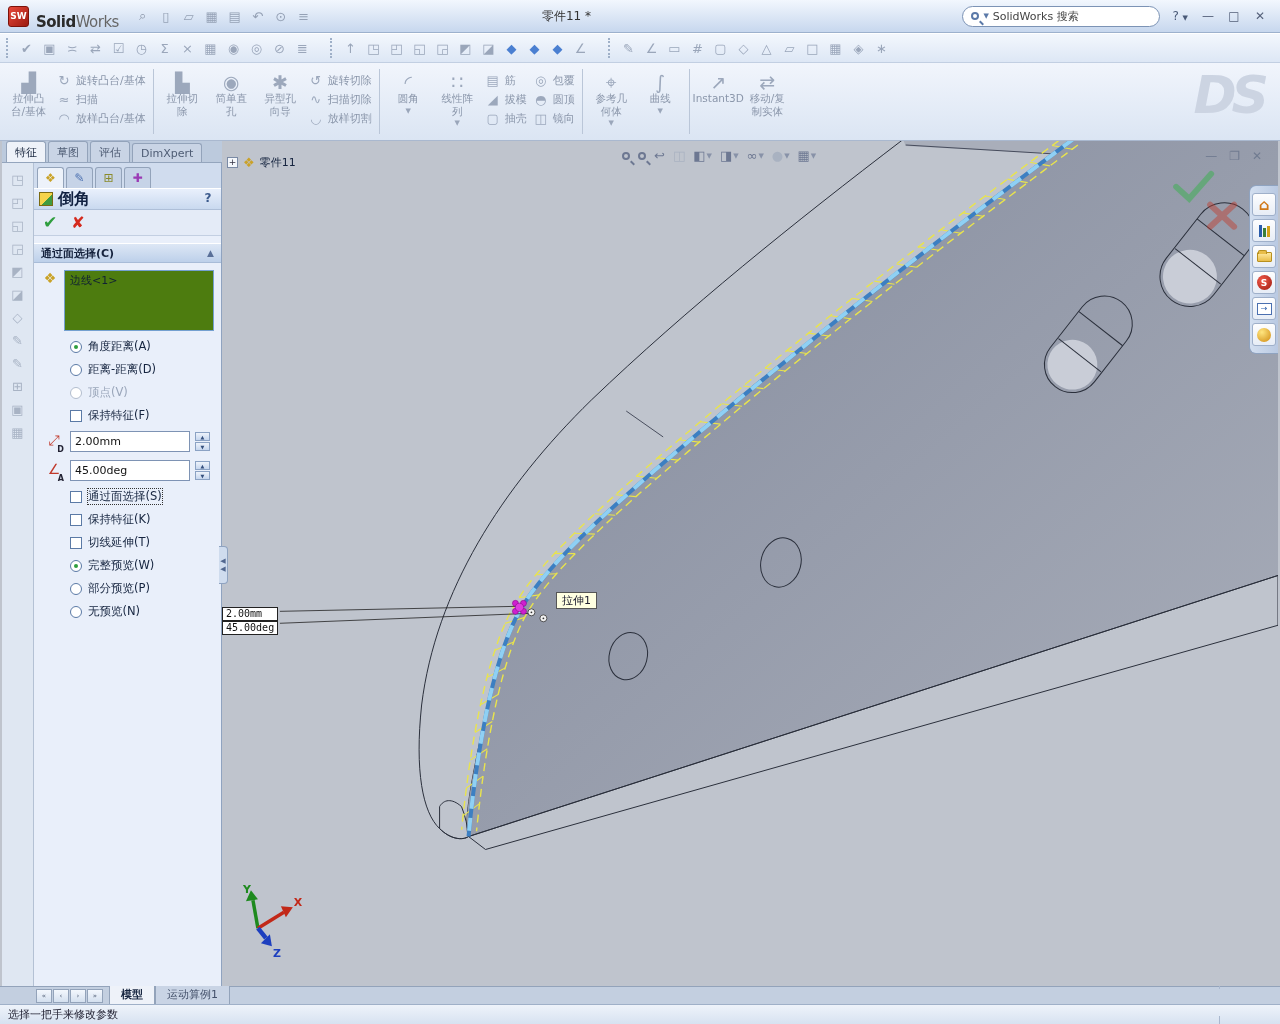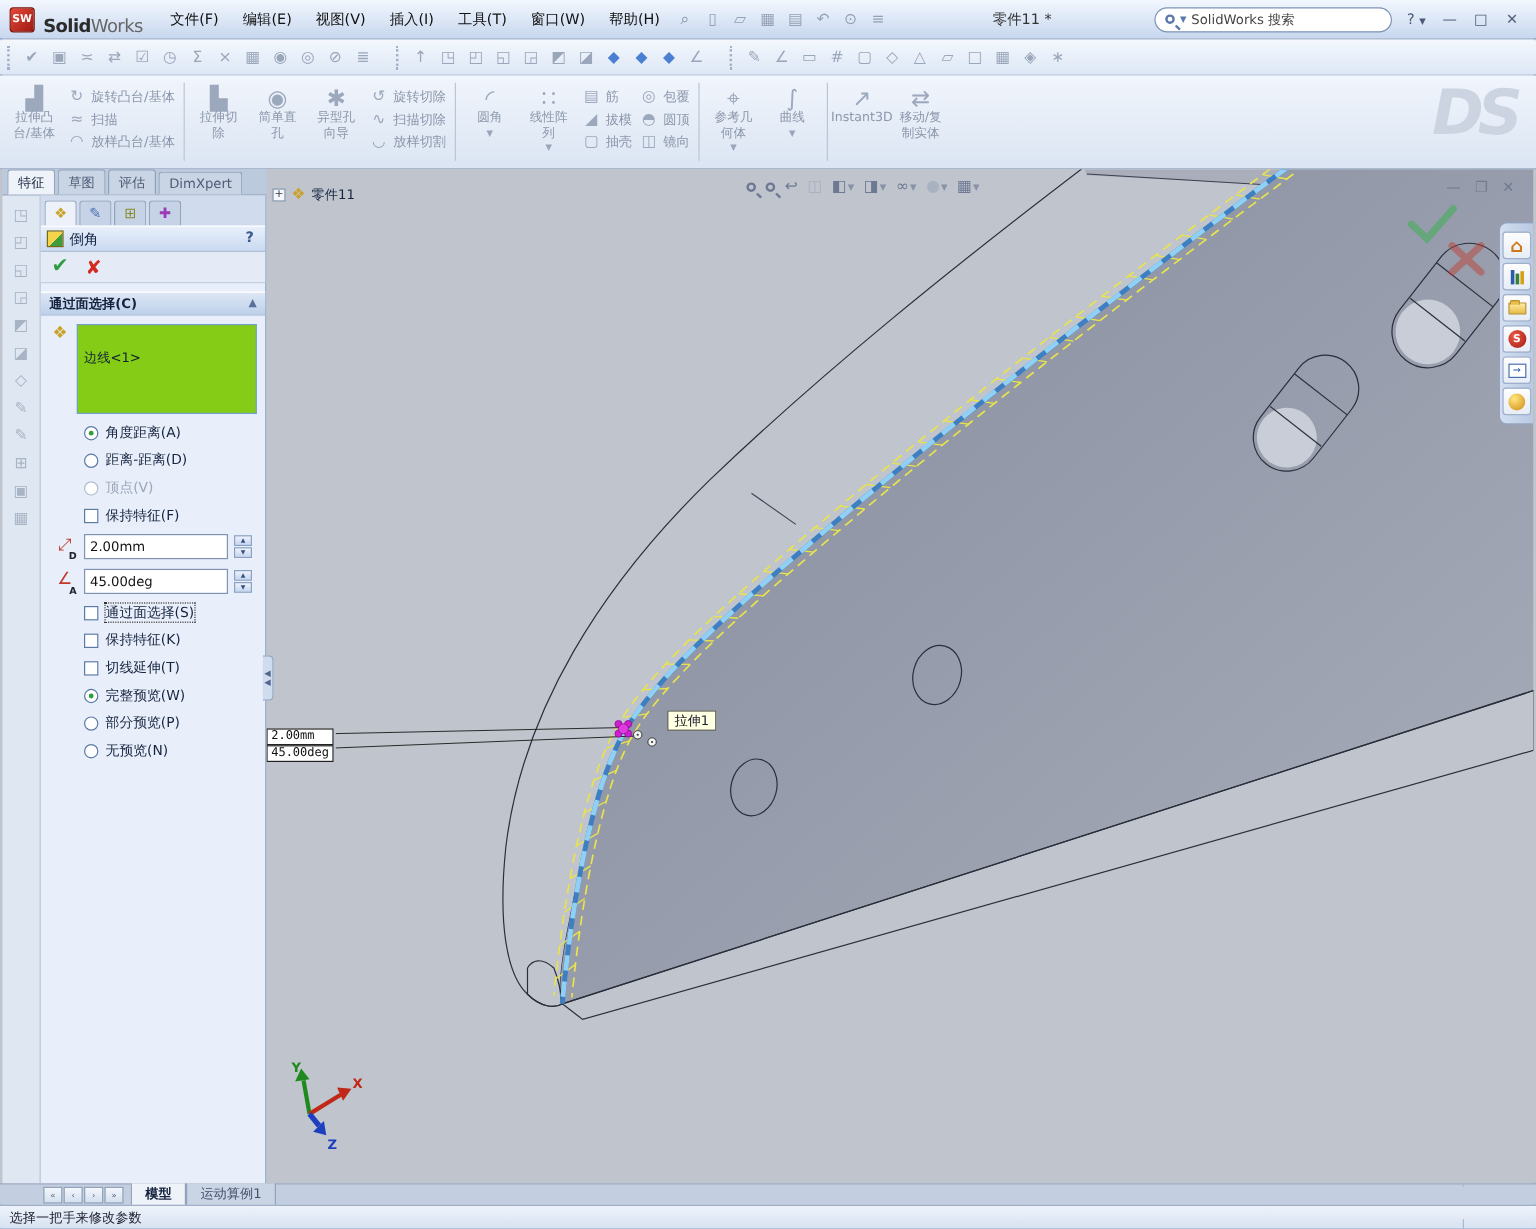--- a/index.html
+++ b/index.html
@@ -55,30 +55,30 @@
   .sicon{width:22px;height:21px;color:#a8b3c4;font-size:13px;display:flex;align-items:center;justify-content:center;}
 
   
   .panel{flex:1;background:#e9effa;display:flex;flex-direction:column;border-right:1px solid #8fa3c0;min-height:0;}
   .pmtabs{height:25px;display:flex;align-items:flex-end;padding:0 3px;background:#d0dcee;gap:2px;}
   .pmtab{width:27px;height:21px;border:1px solid #93a3ba;border-bottom:none;border-radius:3px 3px 0 0;background:#c6d3e7;display:flex;align-items:center;justify-content:center;font-size:12px;}
   .pmtab.active{background:#edf2fa;}
   .i-gold{color:#c9a227;} .i-blue{color:#4a6fb0;} .i-olive{color:#8a8a2a;} .i-purple{color:#9b3bb5;font-weight:bold;}
   .pmheader{height:22px;background:linear-gradient(#e9f0fc,#c9d9ef);display:flex;align-items:center;padding:0 5px;gap:5px;border-top:1px solid #fff;border-bottom:1px solid #aebfd8;}
   .chamfer-ico{width:14px;height:14px;background:linear-gradient(135deg,#f5d34a 55%,#3f9b3f 55%);border:1px solid #7a6a12;flex:none;}
-  .pmheader .ttl{font-weight:normal;font-size:12px;color:#102040;flex:1;}
+  .pmheader .ttl{font-weight:bold;font-size:16px;color:#102040;flex:1;}
   .helpbtn{width:16px;height:16px;font-weight:bold;color:#3b5a8c;text-align:center;font-size:12px;}
   .okrow{height:26px;display:flex;align-items:center;gap:14px;padding:0 9px;border-bottom:1px solid #c3cfe2;background:#e4ebf7;}
   .okbtn{color:#2f9e3f;font-size:17px;font-weight:bold;line-height:17px;}
   .cancelbtn{color:#d42a1e;font-size:16px;font-weight:bold;line-height:16px;}
   .grouphdr{height:20px;margin-top:7px;background:linear-gradient(#dde7f5,#bdd0ea);border-top:1px solid #fff;border-bottom:1px solid #a8bcd8;display:flex;align-items:center;padding:0 7px;font-weight:bold;font-size:11px;color:#15223d;}
   .grouphdr .chev{margin-left:auto;color:#5a7099;font-size:9px;}
   .selrow{display:flex;padding:7px 7px 4px;gap:5px;}
   .selicon{width:18px;font-size:14px;color:#c9a227;text-align:center;}
-  .selbox{flex:1;height:75px;background:#84cc16;border:1px solid #74a0d0;font-size:11px;padding:20px 5px;color:#123;}
+  .selbox{flex:1;height:61px;background:#4d7c0f;border:1px solid #74a0d0;font-size:11px;padding:2px 5px;color:#123;}
   .pmrow{display:flex;align-items:center;gap:6px;padding:4px 6px 4px 36px;font-size:11.5px;color:#15243f;}
   .radio{width:12px;height:12px;border-radius:50%;border:1px solid #5b7aa6;background:#fff;position:relative;flex:none;}
   .radio.sel::after{content:"";position:absolute;inset:3px;border-radius:50%;background:#2f9e3f;}
   .radio.dis{border-color:#b2bdce;}
   .dis-label{color:#9aa6ba;}
   .checkbox{width:12px;height:12px;border:1px solid #5b7aa6;background:#fff;flex:none;}
   .inprow{display:flex;align-items:center;gap:5px;padding:4px 6px 4px 9px;}
   .pm-ico{width:22px;height:20px;position:relative;color:#c0392b;font-size:14px;text-align:center;flex:none;}
   .pm-ico .sub{position:absolute;right:1px;bottom:-2px;font-size:8px;color:#223;font-weight:bold;}
   .field{width:120px;height:21px;border:1px solid #7e93b4;background:#fff;font-size:11px;padding:0 4px;font-family:inherit;color:#111;outline:none;}
@@ -139,29 +139,20 @@
   .detail{stroke:#3a4050;stroke-width:0.9;}
 </style>
 </head>
 <body>
 
 <div id="app">
 
   <div class="titlebar">
     <div class="logo-box">SW</div>
     <div class="logo-text"><b>Solid</b><span>Works</span></div>
-    <div class="menu" id="menubar">
-        <div class="menu-item">文件(F)</div>
-        <div class="menu-item">编辑(E)</div>
-        <div class="menu-item">视图(V)</div>
-        <div class="menu-item">插入(I)</div>
-        <div class="menu-item">工具(T)</div>
-        <div class="menu-item">窗口(W)</div>
-        <div class="menu-item">帮助(H)</div>
-      </div>
     <span class="pin-ico">⌕</span>
     <div style="display:flex;align-items:center" id="quickbar">
         <span class="qicon">▯</span>
         <span class="qicon">▱</span>
         <span class="qicon">▦</span>
         <span class="qicon">▤</span>
         <span class="qicon">↶</span>
         <span class="qicon">⊙</span>
         <span class="qicon">≡</span>
       </div>

